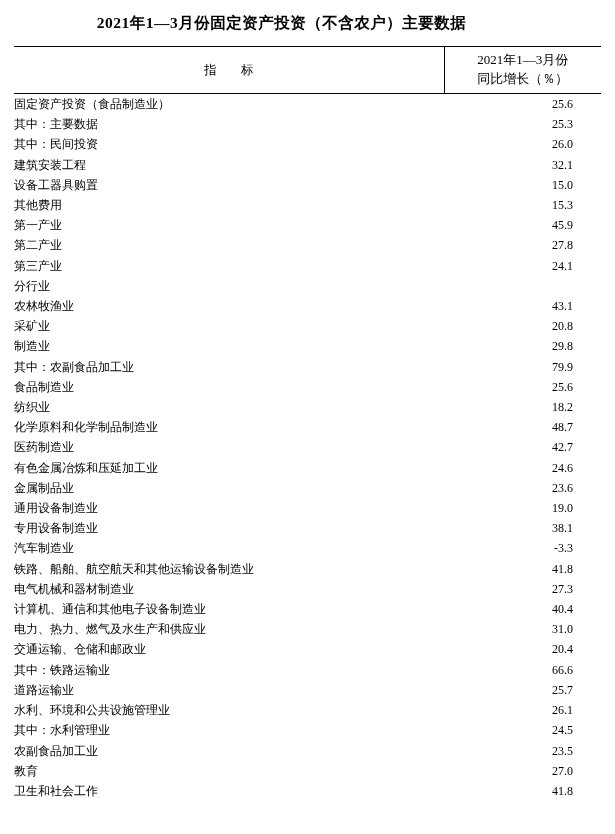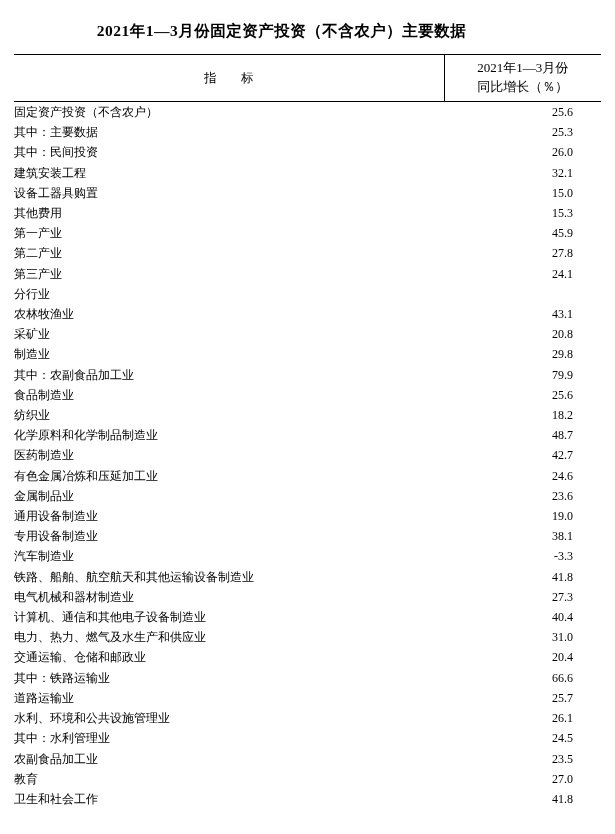--- a/index.html
+++ b/index.html
@@ -12,21 +12,21 @@
     height: 834px;
     font-family: "Liberation Serif", "DejaVu Serif", serif;
     color: #000000;
     -webkit-font-smoothing: none;
   }
   .page {
     position: relative;
     width: 563px;
     height: 834px;
     box-sizing: border-box;
-    padding: 8px 14px;
+    padding: 0 14px;
   }
   .doc-title {
     text-align: center;
     font-size: 15.5px;
     font-weight: bold;
     letter-spacing: 0.5px;
     padding-top: 13px;
     padding-bottom: 12px;
     font-family: "Liberation Serif", "DejaVu Serif", serif;
   }
@@ -101,21 +101,21 @@
       <tr class="head-row">
         <td class="col-ind">指　标</td>
         <td class="col-val">
           <div>2021年1—3月份</div>
           <div>同比增长（％）</div>
         </td>
       </tr>
     </tbody>
     <tbody id="rows-body">
         <tr class="data-row">
-          <td class="lbl ind0">固定资产投资（不含农户）</td>
+          <td class="lbl ind0">固定资产投资（食品制造业）</td>
           <td class="val">25.6</td>
         </tr>
         <tr class="data-row">
           <td class="lbl ind1">其中：主要数据</td>
           <td class="val">25.3</td>
         </tr>
         <tr class="data-row">
           <td class="lbl ind1">其中：民间投资</td>
           <td class="val">26.0</td>
         </tr>

